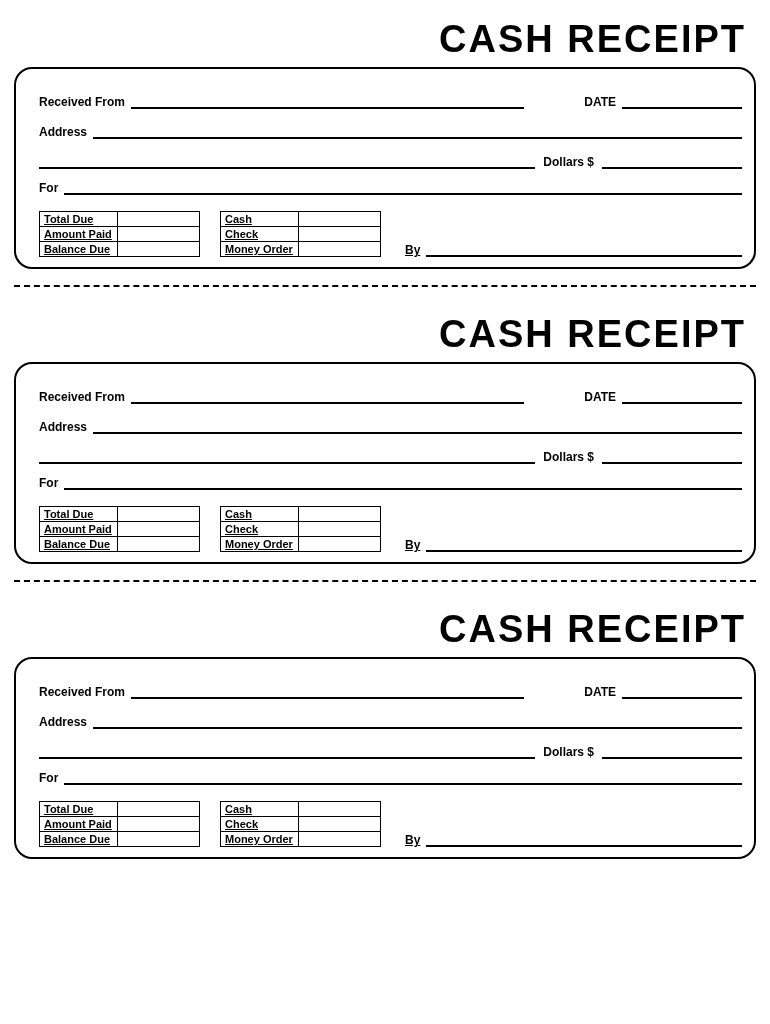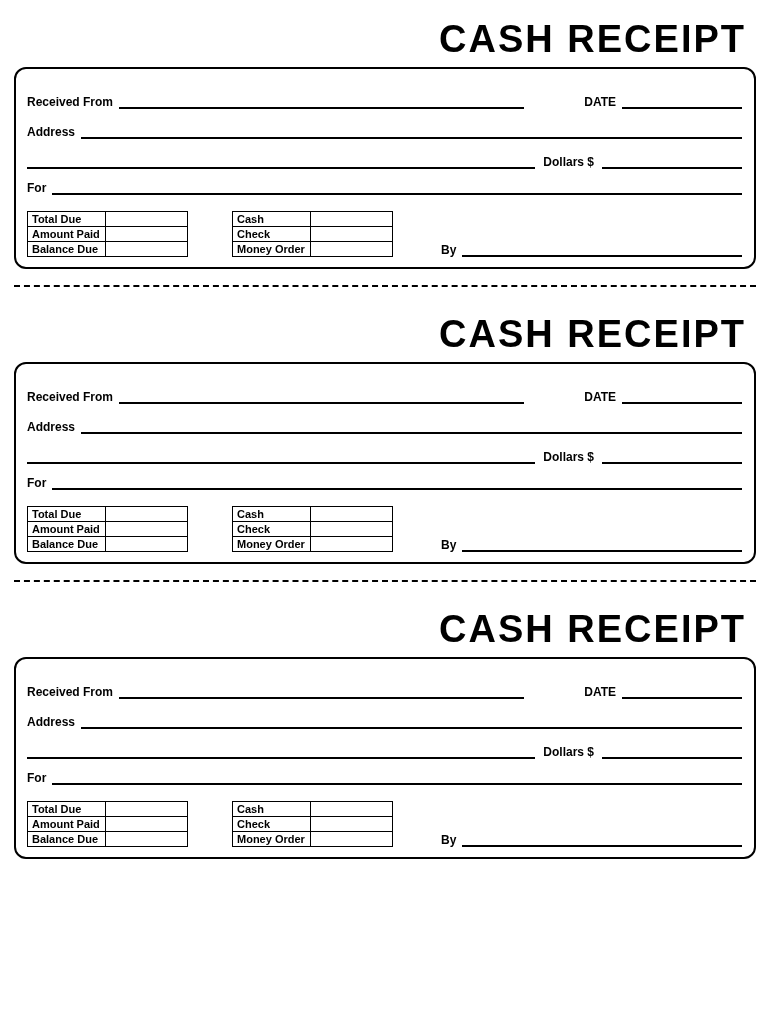--- a/index.html
+++ b/index.html
@@ -1,26 +1,26 @@
 <!DOCTYPE html>
 <html><head>
   <meta charset="utf-8">
   <style>
     * { margin:0; padding:0; box-sizing:border-box; }
     body { width:770px; background:#fff; font-family:Arial,Helvetica,sans-serif; color:#000; }
     .page { padding:14px 14px 0 14px; }
     .title { text-align:right; font-weight:900; font-size:38px; letter-spacing:2px; margin:4px 10px 6px 0; }
-    .box { border:2px solid #000; border-radius:12px; padding:26px 12px 10px 11px; margin:0 0 16px 0; }
+    .box { border:2px solid #000; border-radius:18px; padding:26px 12px 10px 23px; margin:0 0 16px 0; }
     .row { display:flex; align-items:flex-end; margin-bottom:16px; font-size:12px; font-weight:700; }
     .lab { white-space:nowrap; margin-right:6px; }
     .fill { border-bottom:2px solid #000; flex:1; height:14px; }
     .row2 { display:flex; margin-bottom:12px; }
     .amt-line { border-bottom:2px solid #000; flex:1; height:14px; }
     .dollars { font-size:12px; font-weight:700; margin:0 8px; white-space:nowrap; }
-    .tables { display:flex; align-items:flex-end; gap:44px; margin-top:6px; }
+    .tables { display:flex; align-items:flex-end; gap:20px; margin-top:6px;text-decoration:underline; }
     table.mini { border-collapse:collapse; font-size:11px; font-weight:700; }
     table.mini td { border:1.5px solid #000; padding:1px 4px; }
     table.mini td.k { width:78px; }
     table.mini td.v { width:82px; }
     .by-wrap { display:flex; align-items:flex-end; flex:1; margin-left:4px; }
     .by-lab { font-size:12px; font-weight:700; margin-right:6px; }
     .by-line { border-bottom:2px solid #000; flex:1; height:14px; }
     .tear { border:none; border-top:2.5px dashed #000; margin:2px 0 26px 0; }
     .date-lab { font-size:12px; font-weight:700; margin:0 6px 0 60px;text-align:right; }
     .date-line { border-bottom:2px solid #000; width:120px; height:14px; }

